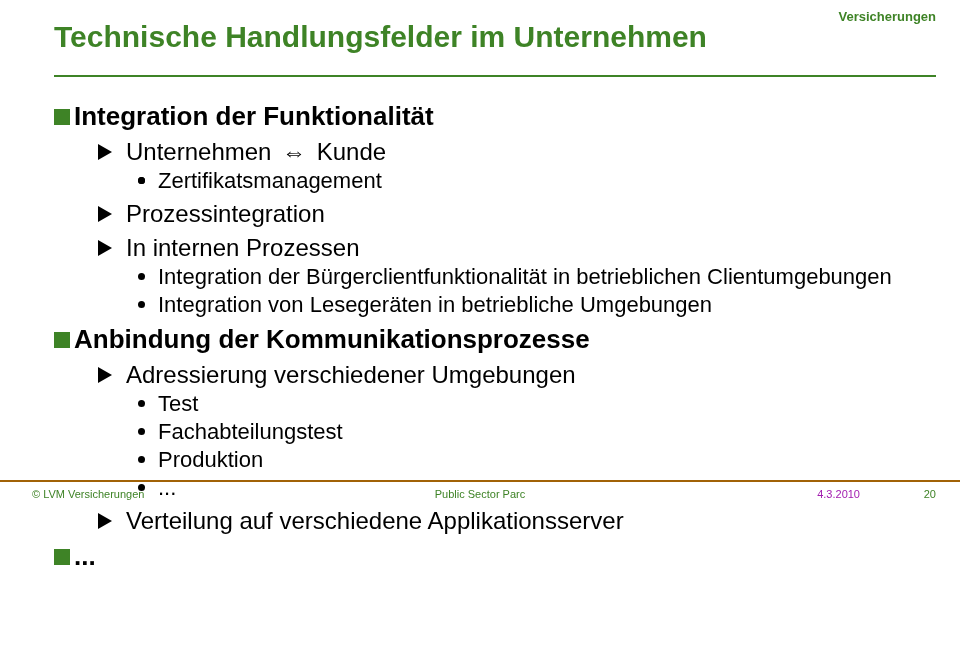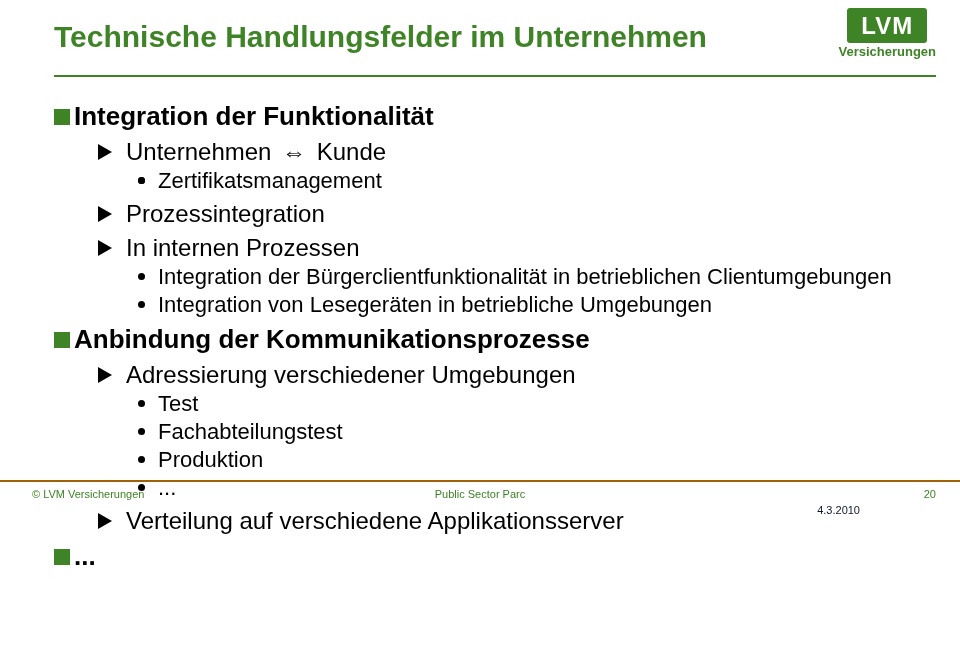--- a/index.html
+++ b/index.html
@@ -141,39 +141,38 @@
   .footer .fcenter {
     position: absolute;
     left: 50%;
     transform: translateX(-50%);
     top: 6px;
     color: #3E8326;
   }
   .footer .fdate {
     position: absolute;
     right: 100px;
-    top: 22px;
-    color: #0f172a;
+    top: 6px;
+    color: #a21caf;
   }
   .footer .fpage {
     position: absolute;
     right: 24px;
     top: 6px;
     color: #3E8326;
   }
 </style>
 </head>
 <body>
 
 <div class="slide">
 
   <div class="title">Technische Handlungsfelder im Unternehmen</div>
 
   <div class="logo">
-    <div class="logo-top">LVM</div>
     <div class="logo-sub">Versicherungen</div>
   </div>
 
   <div class="divider"></div>
 
   <div class="content">
 
     <div class="lvl1">
       <span class="sq"></span>
       <span>Integration der Funktionalität</span>

